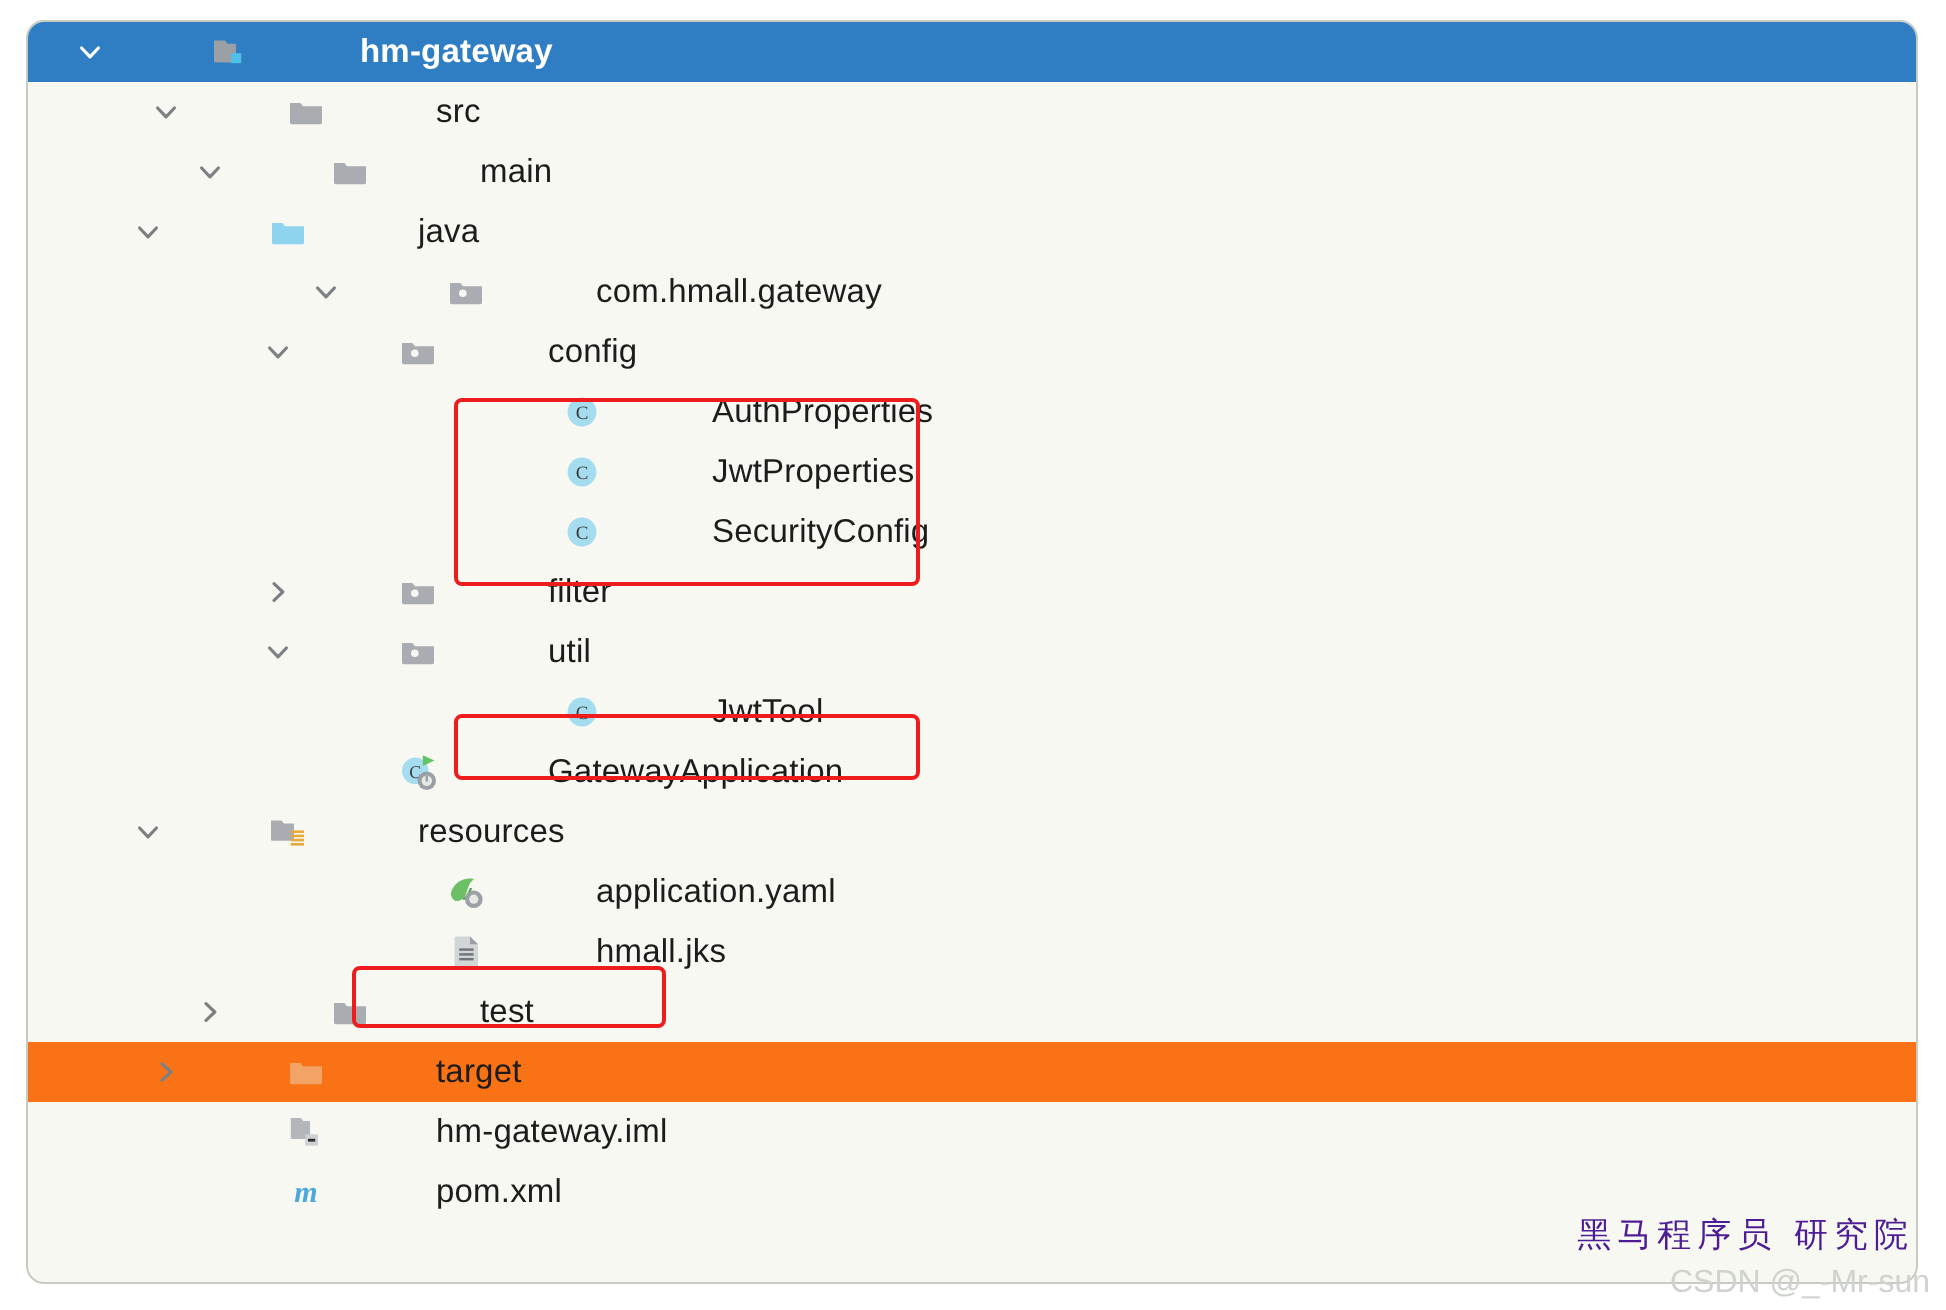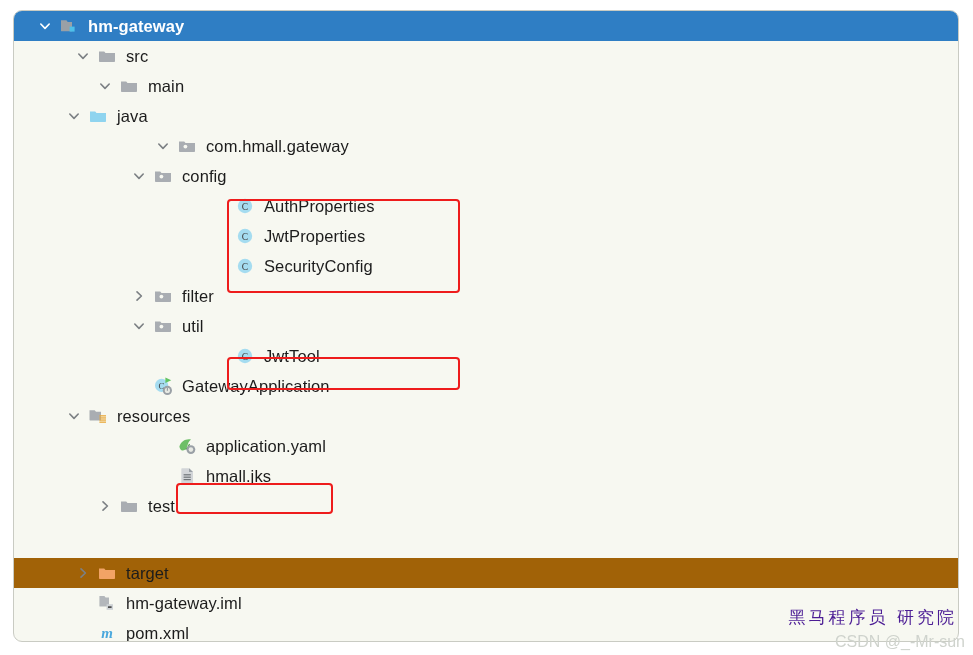--- a/index.html
+++ b/index.html
@@ -32,29 +32,29 @@
   
   .tree-row {
     position: relative;
     height: 30px;
     display: flex;
     align-items: center;
     white-space: nowrap;
     font-size: 16.5px;
     color: #1c1c1c;
     box-sizing: border-box;
+    gap: 46px;
   }
   .tree-row.selected {
     background: #2f7ec4;
     color: #ffffff;
     font-weight: bold;
   }
   .tree-row.highlight {
-    background: #a16207;
-    margin-top: 37px;
+    background: #f97316;
   }
 
   .twisty {
     width: 26px;
     min-width: 26px;
     height: 30px;
     display: flex;
     align-items: center;
     justify-content: center;
   }

